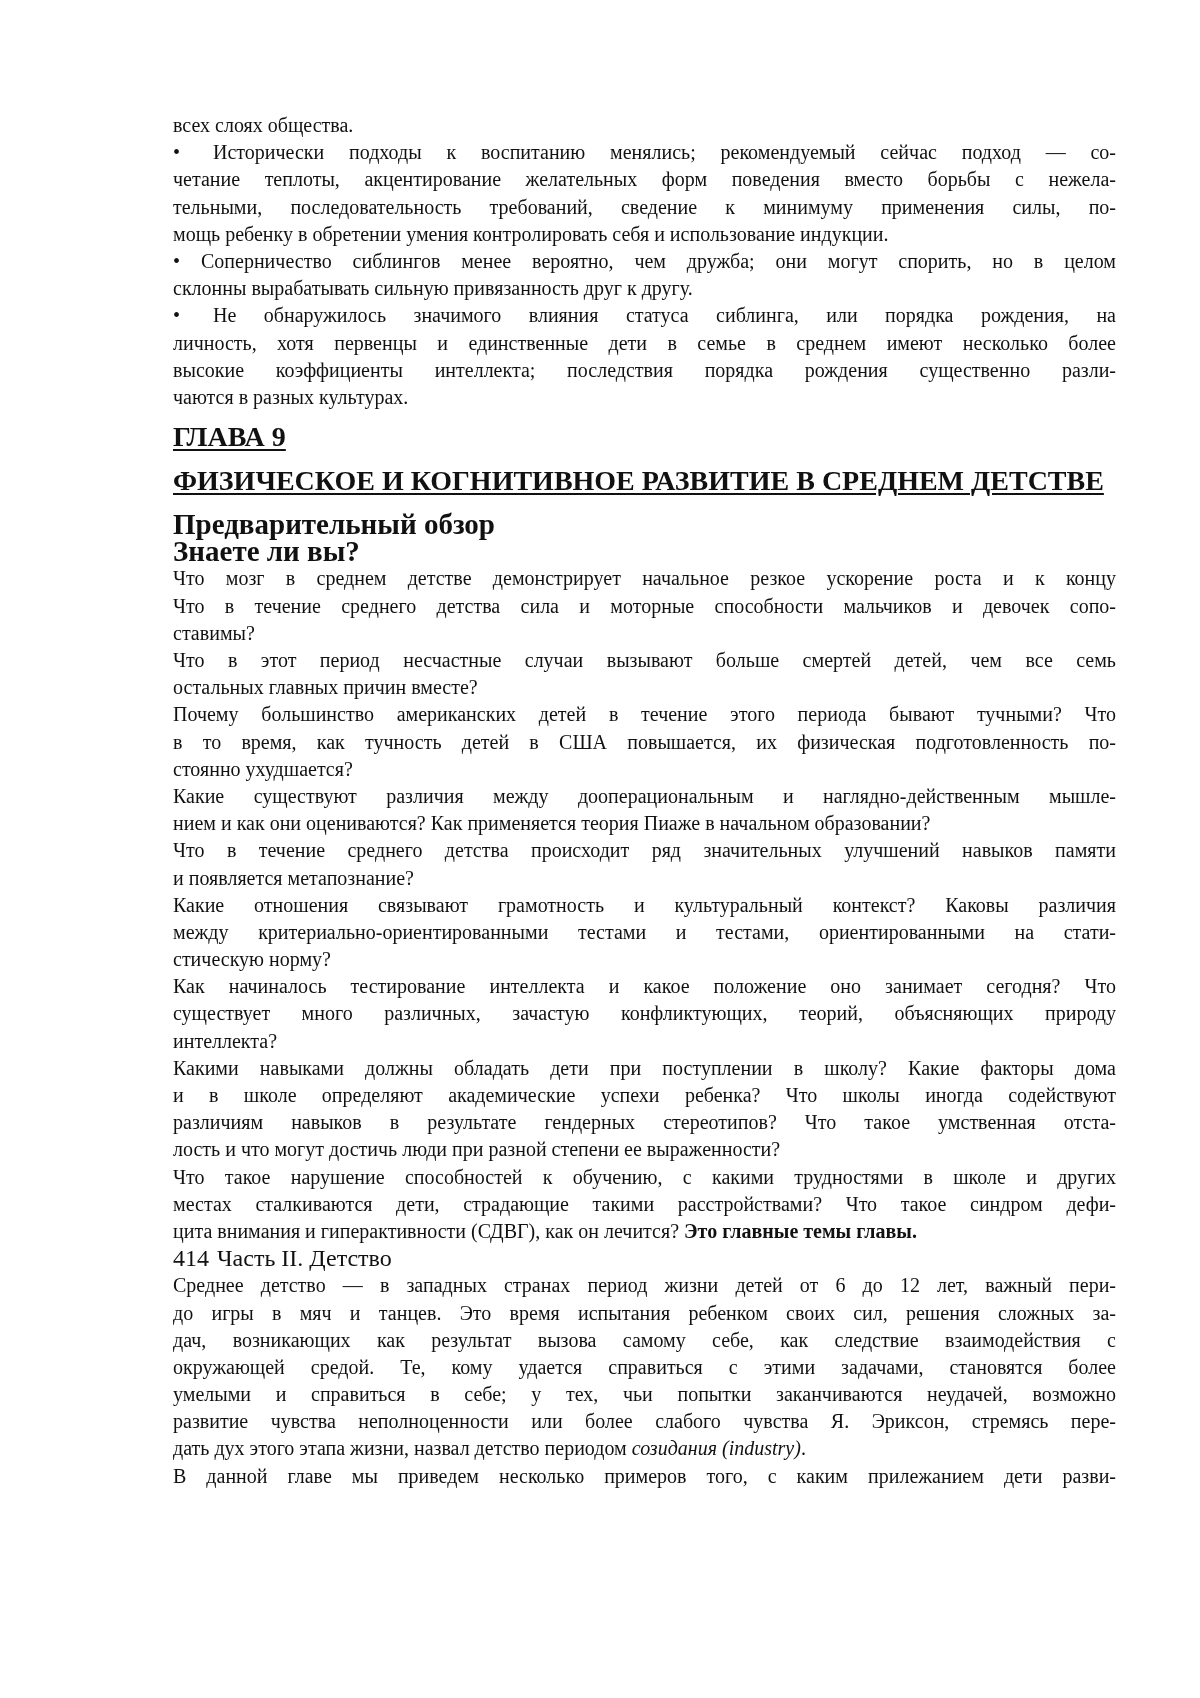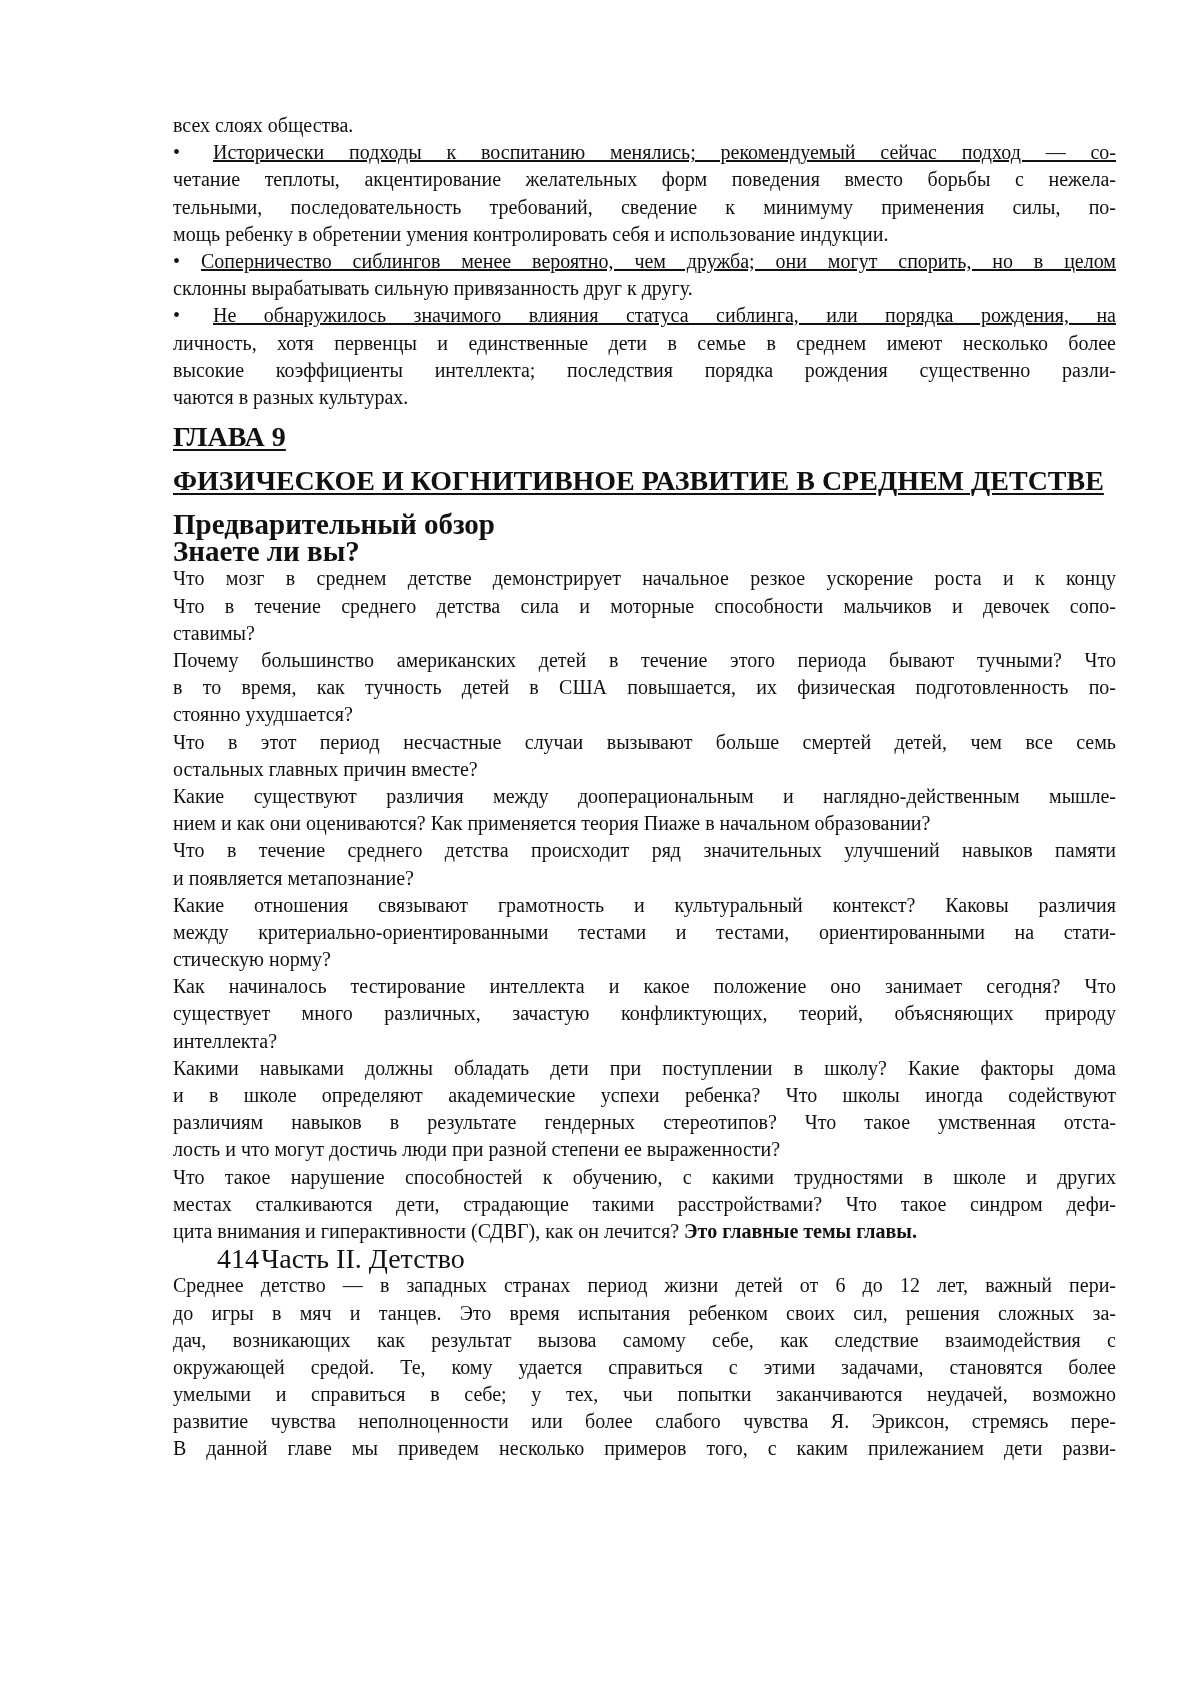--- a/index.html
+++ b/index.html
@@ -38,44 +38,42 @@
     }
     .bullet {
       display: inline-block;
       width: 28px;
       flex: none;
     }
     .bullet-text {
       flex: 1;
       text-align: justify;
       text-align-last: justify;
-      text-decoration: underline;
     }
     .indent-lg .bullet { width: 40px; }
     .heading {
       font-weight: bold;
       text-decoration: underline;
       text-decoration-thickness: 2px;
       text-underline-offset: 3px;
       font-size: 28px;
       line-height: 27px;
     }
     .h-chapter { margin-top: 12px; }
     .h-title { margin-top: 17px; }
     .bold-line {
       font-weight: bold;
       font-size: 29px;
       line-height: 27.2px;
     }
     .h-preview { margin-top: 17px; }
     .page-mark {
-      font-size: 28px;
+      font-size: 24px;
       line-height: 27.2px;
       display: flex;
-      margin-left: 44px;
     }
     .page-num { width: 44px; }
     .inline-bold { font-weight: bold; }
     .italic { font-style: italic; }
   </style>
 </head>
 <body>
 
 <div class="page">
 
@@ -116,27 +114,27 @@
   <div class="bold-line">Знаете ли вы?</div>
 
   <div>
     <div class="line">Что мозг в среднем детстве демонстрирует начальное резкое ускорение роста и к концу</div>
   </div>
   <div>
     <div class="line">Что в течение среднего детства сила и моторные способности мальчиков и девочек сопо-</div>
     <div class="line last">ставимы?</div>
   </div>
   <div>
+    <div class="line">Что в этот период несчастные случаи вызывают больше смертей детей, чем все семь</div>
+    <div class="line last">остальных главных причин вместе?</div>
+  </div>
+  <div>
     <div class="line">Почему большинство американских детей в течение этого периода бывают тучными? Что</div>
     <div class="line">в то время, как тучность детей в США повышается, их физическая подготовленность по-</div>
     <div class="line last">стоянно ухудшается?</div>
-  </div>
-  <div>
-    <div class="line">Что в этот период несчастные случаи вызывают больше смертей детей, чем все семь</div>
-    <div class="line last">остальных главных причин вместе?</div>
   </div>
   <div>
     <div class="line">Какие существуют различия между дооперациональным и наглядно-действенным мышле-</div>
     <div class="line last">нием и как они оцениваются? Как применяется теория Пиаже в начальном образовании?</div>
   </div>
   <div>
     <div class="line">Что в течение среднего детства происходит ряд значительных улучшений навыков памяти</div>
     <div class="line last">и появляется метапознание?</div>
   </div>
   <div>
@@ -166,17 +164,18 @@
     <span>Часть II. Детство</span>
   </div>
 
   <div>
     <div class="line">Среднее детство — в западных странах период жизни детей от 6 до 12 лет, важный пери-</div>
     <div class="line">до игры в мяч и танцев. Это время испытания ребенком своих сил, решения сложных за-</div>
     <div class="line">дач, возникающих как результат вызова самому себе, как следствие взаимодействия с</div>
     <div class="line">окружающей средой. Те, кому удается справиться с этими задачами, становятся более</div>
     <div class="line">умелыми и справиться в себе; у тех, чьи попытки заканчиваются неудачей, возможно</div>
     <div class="line">развитие чувства неполноценности или более слабого чувства Я. Эриксон, стремясь пере-</div>
+    <div class="line last"><span>дать дух этого этапа жизни, назвал детство периодом </span><span class="italic">созидания (industry)</span><span>.</span></div>
   </div>
 
   <div class="line">В данной главе мы приведем несколько примеров того, с каким прилежанием дети разви-</div>
 
 </div>
 
 </body></html>

